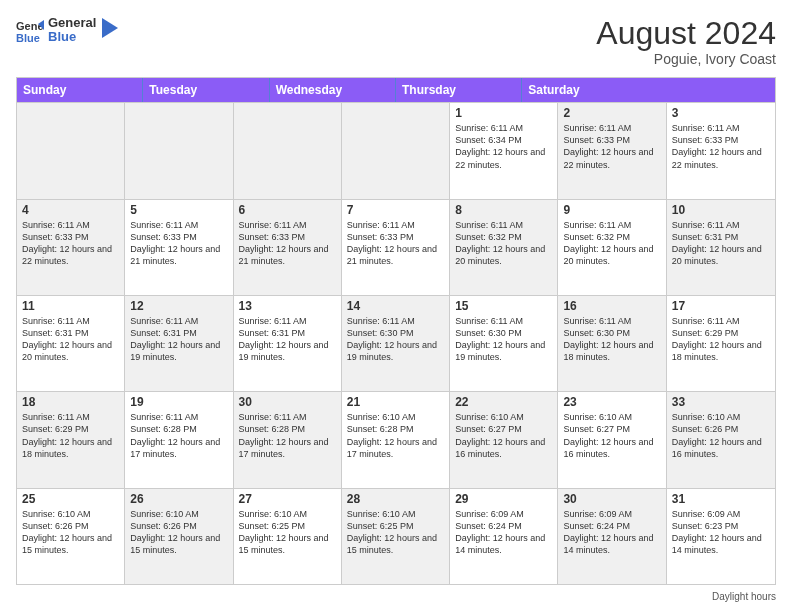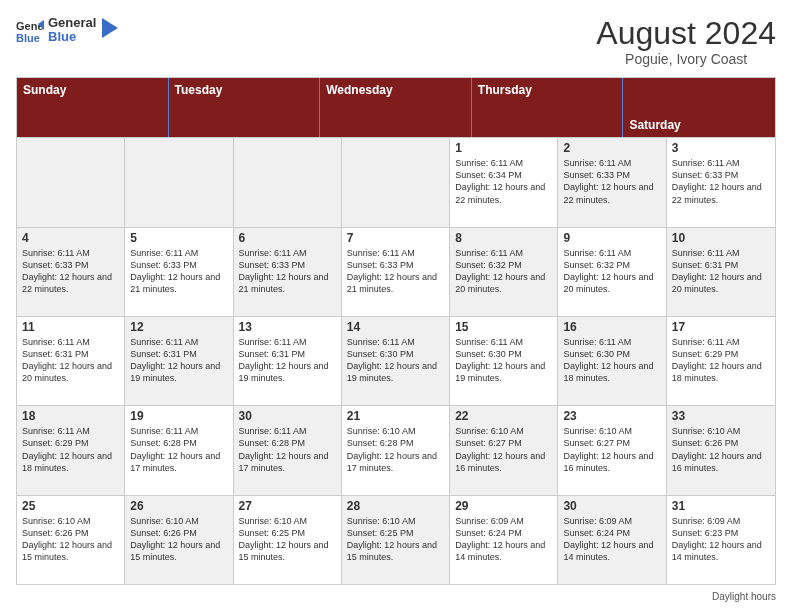--- a/index.html
+++ b/index.html
@@ -26,52 +26,52 @@
     .logo {
       display: flex;
       align-items: center;
       gap: 4px;
     }
     .logo-icon {
       width: 28px;
       height: 28px;
     }
     .title-area {
-      text-align: center;
+      text-align: right;
     }
     .month-title {
       font-size: 32px;
       font-weight: normal;
       color: #333;
       line-height: 1.1;
     }
     .subtitle {
       font-size: 14px;
       color: #555;
     }
     .calendar {
       flex: 1;
       display: flex;
       flex-direction: column;
       border: 1px solid #ccc;
     }
     .cal-header {
       display: grid;
-      grid-template-columns: repeat(5, 1fr);
-      background: #7f1d1d;
+      grid-template-columns: repeat(6, 1fr);
+      background: #8b5cf6;
     }
     .cal-header-cell {
       color: #fff;
       font-size: 12px;
       font-weight: bold;
       padding: 5px 6px;
       text-align: left;
       border-right: 1px solid #5580d4;
     }
-    .cal-header-cell:last-child { border-right: none; margin-top: 35px; }
+    .cal-header-cell:last-child { border-right: none; }
     .cal-body {
       flex: 1;
       display: flex;
       flex-direction: column;
     }
     .cal-row {
       display: grid;
       grid-template-columns: repeat(7, 1fr);
       flex: 1;
       border-top: 1px solid #ccc;

